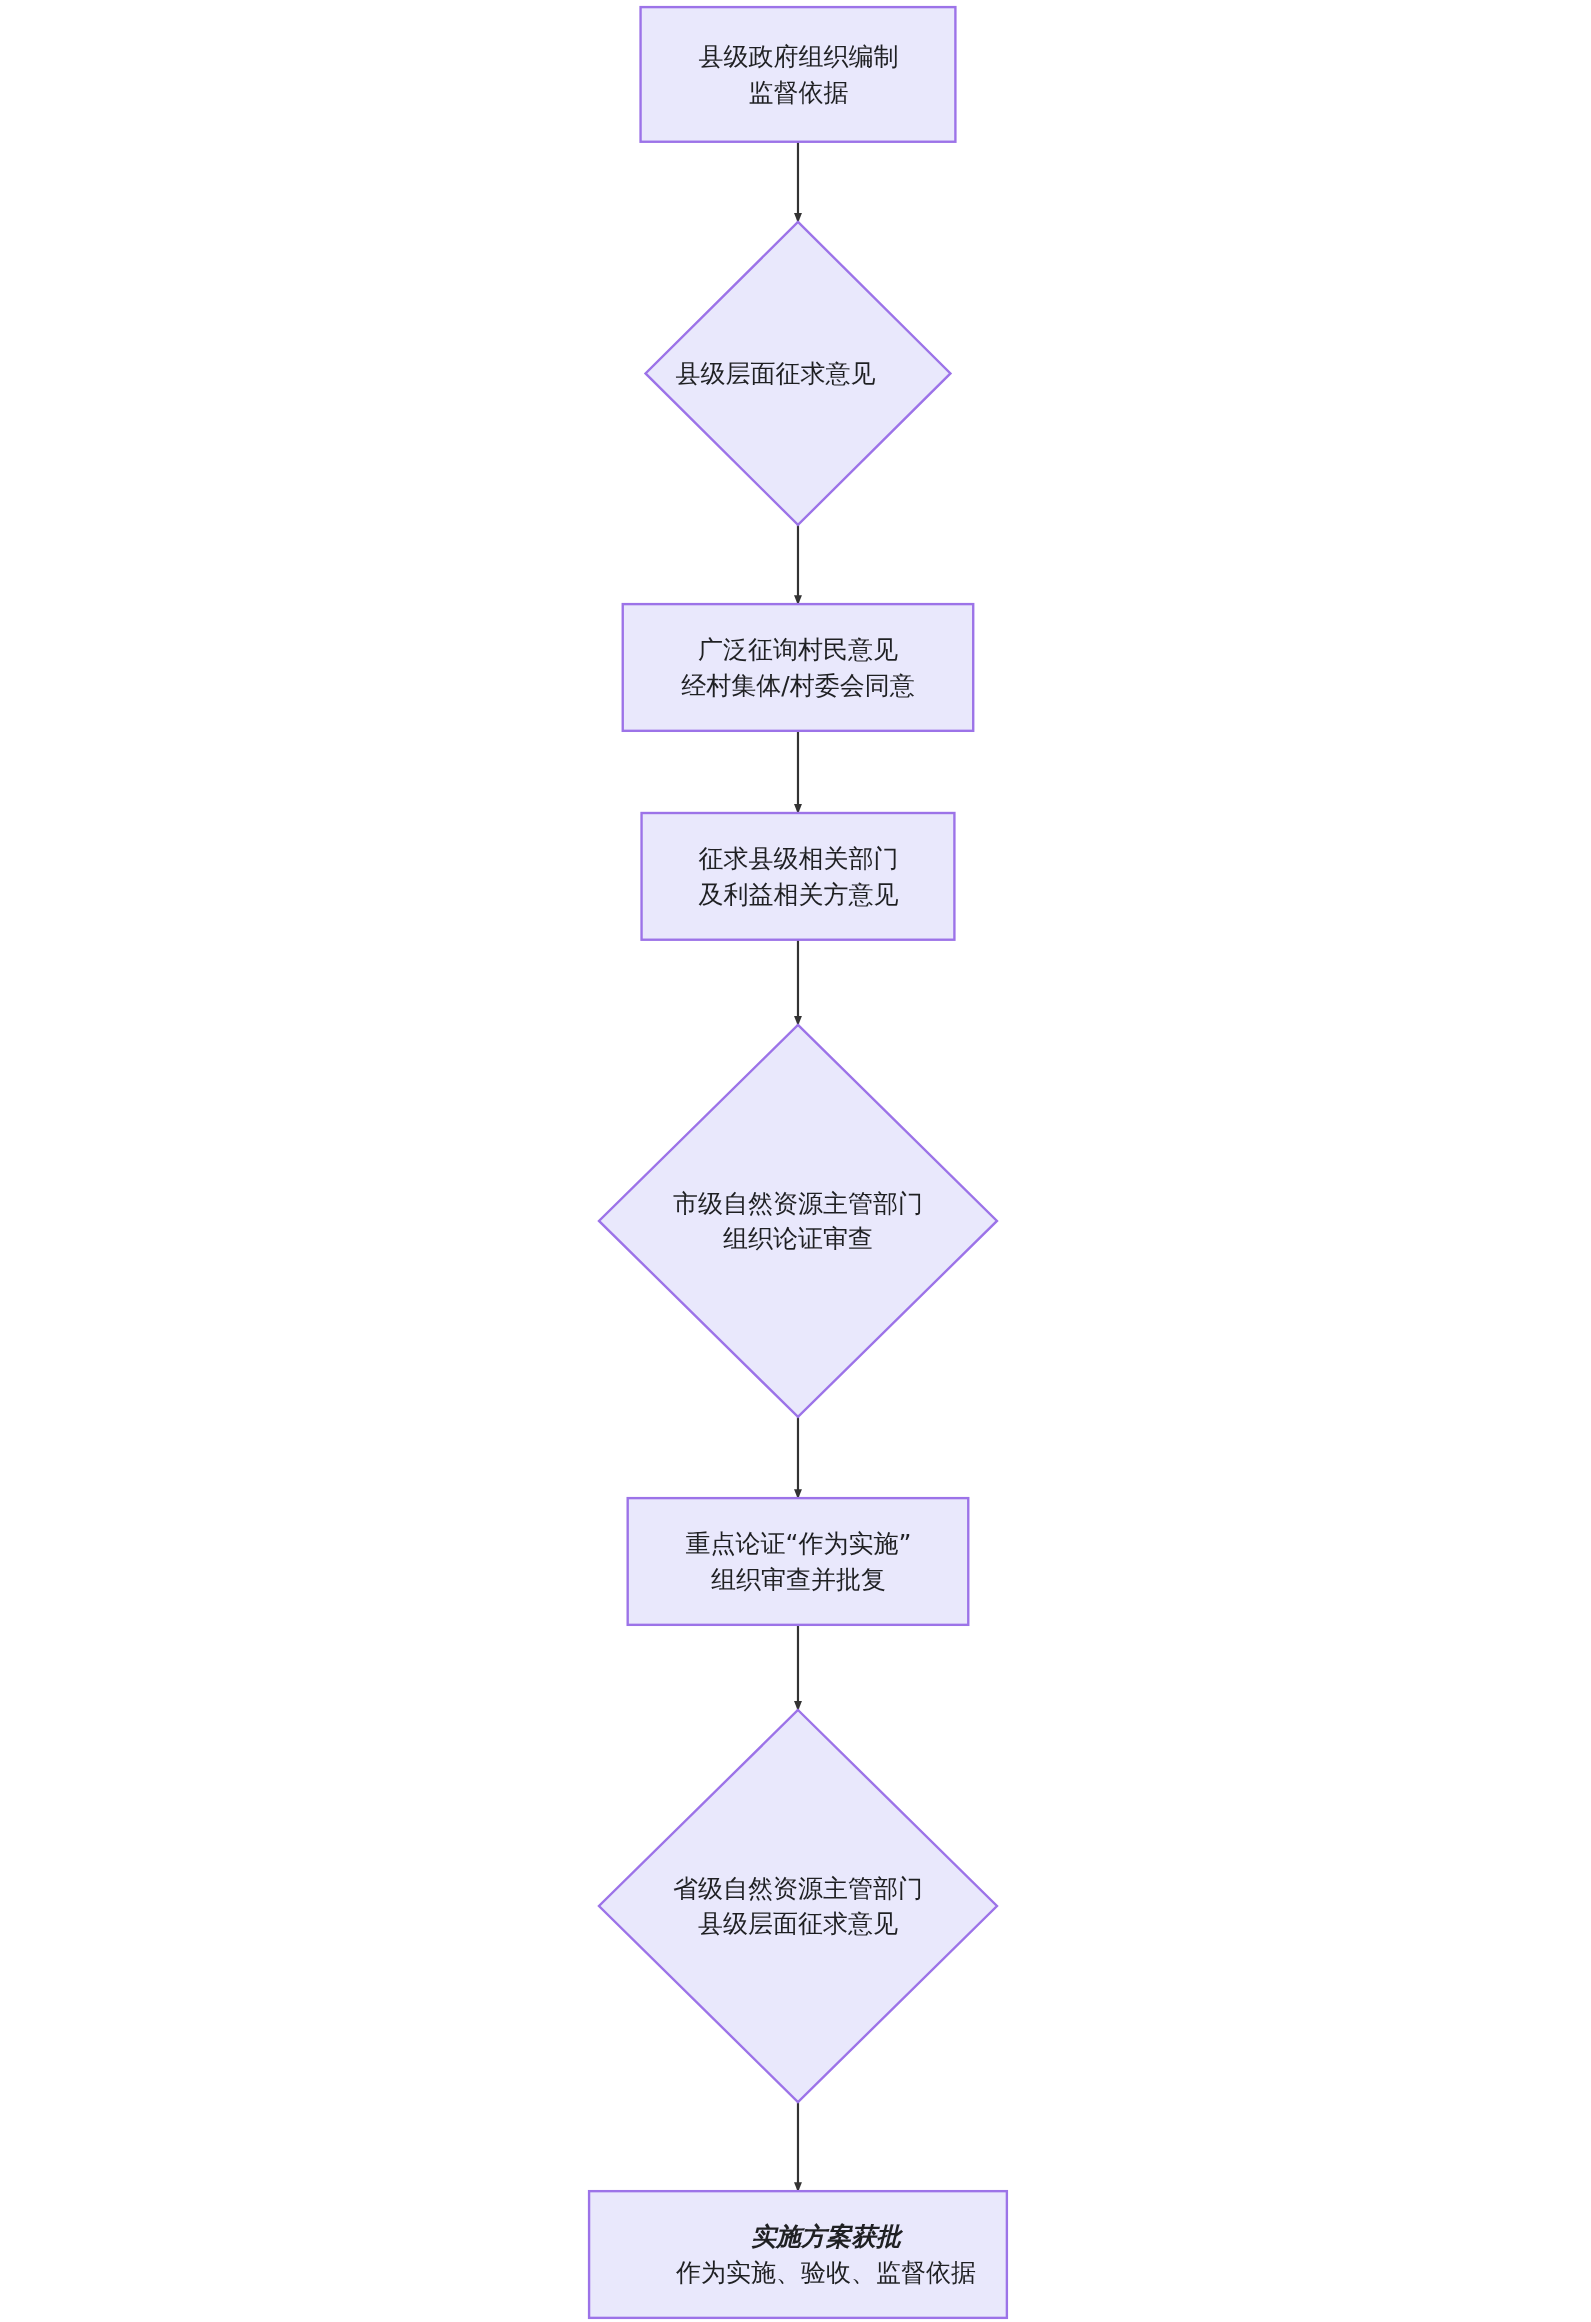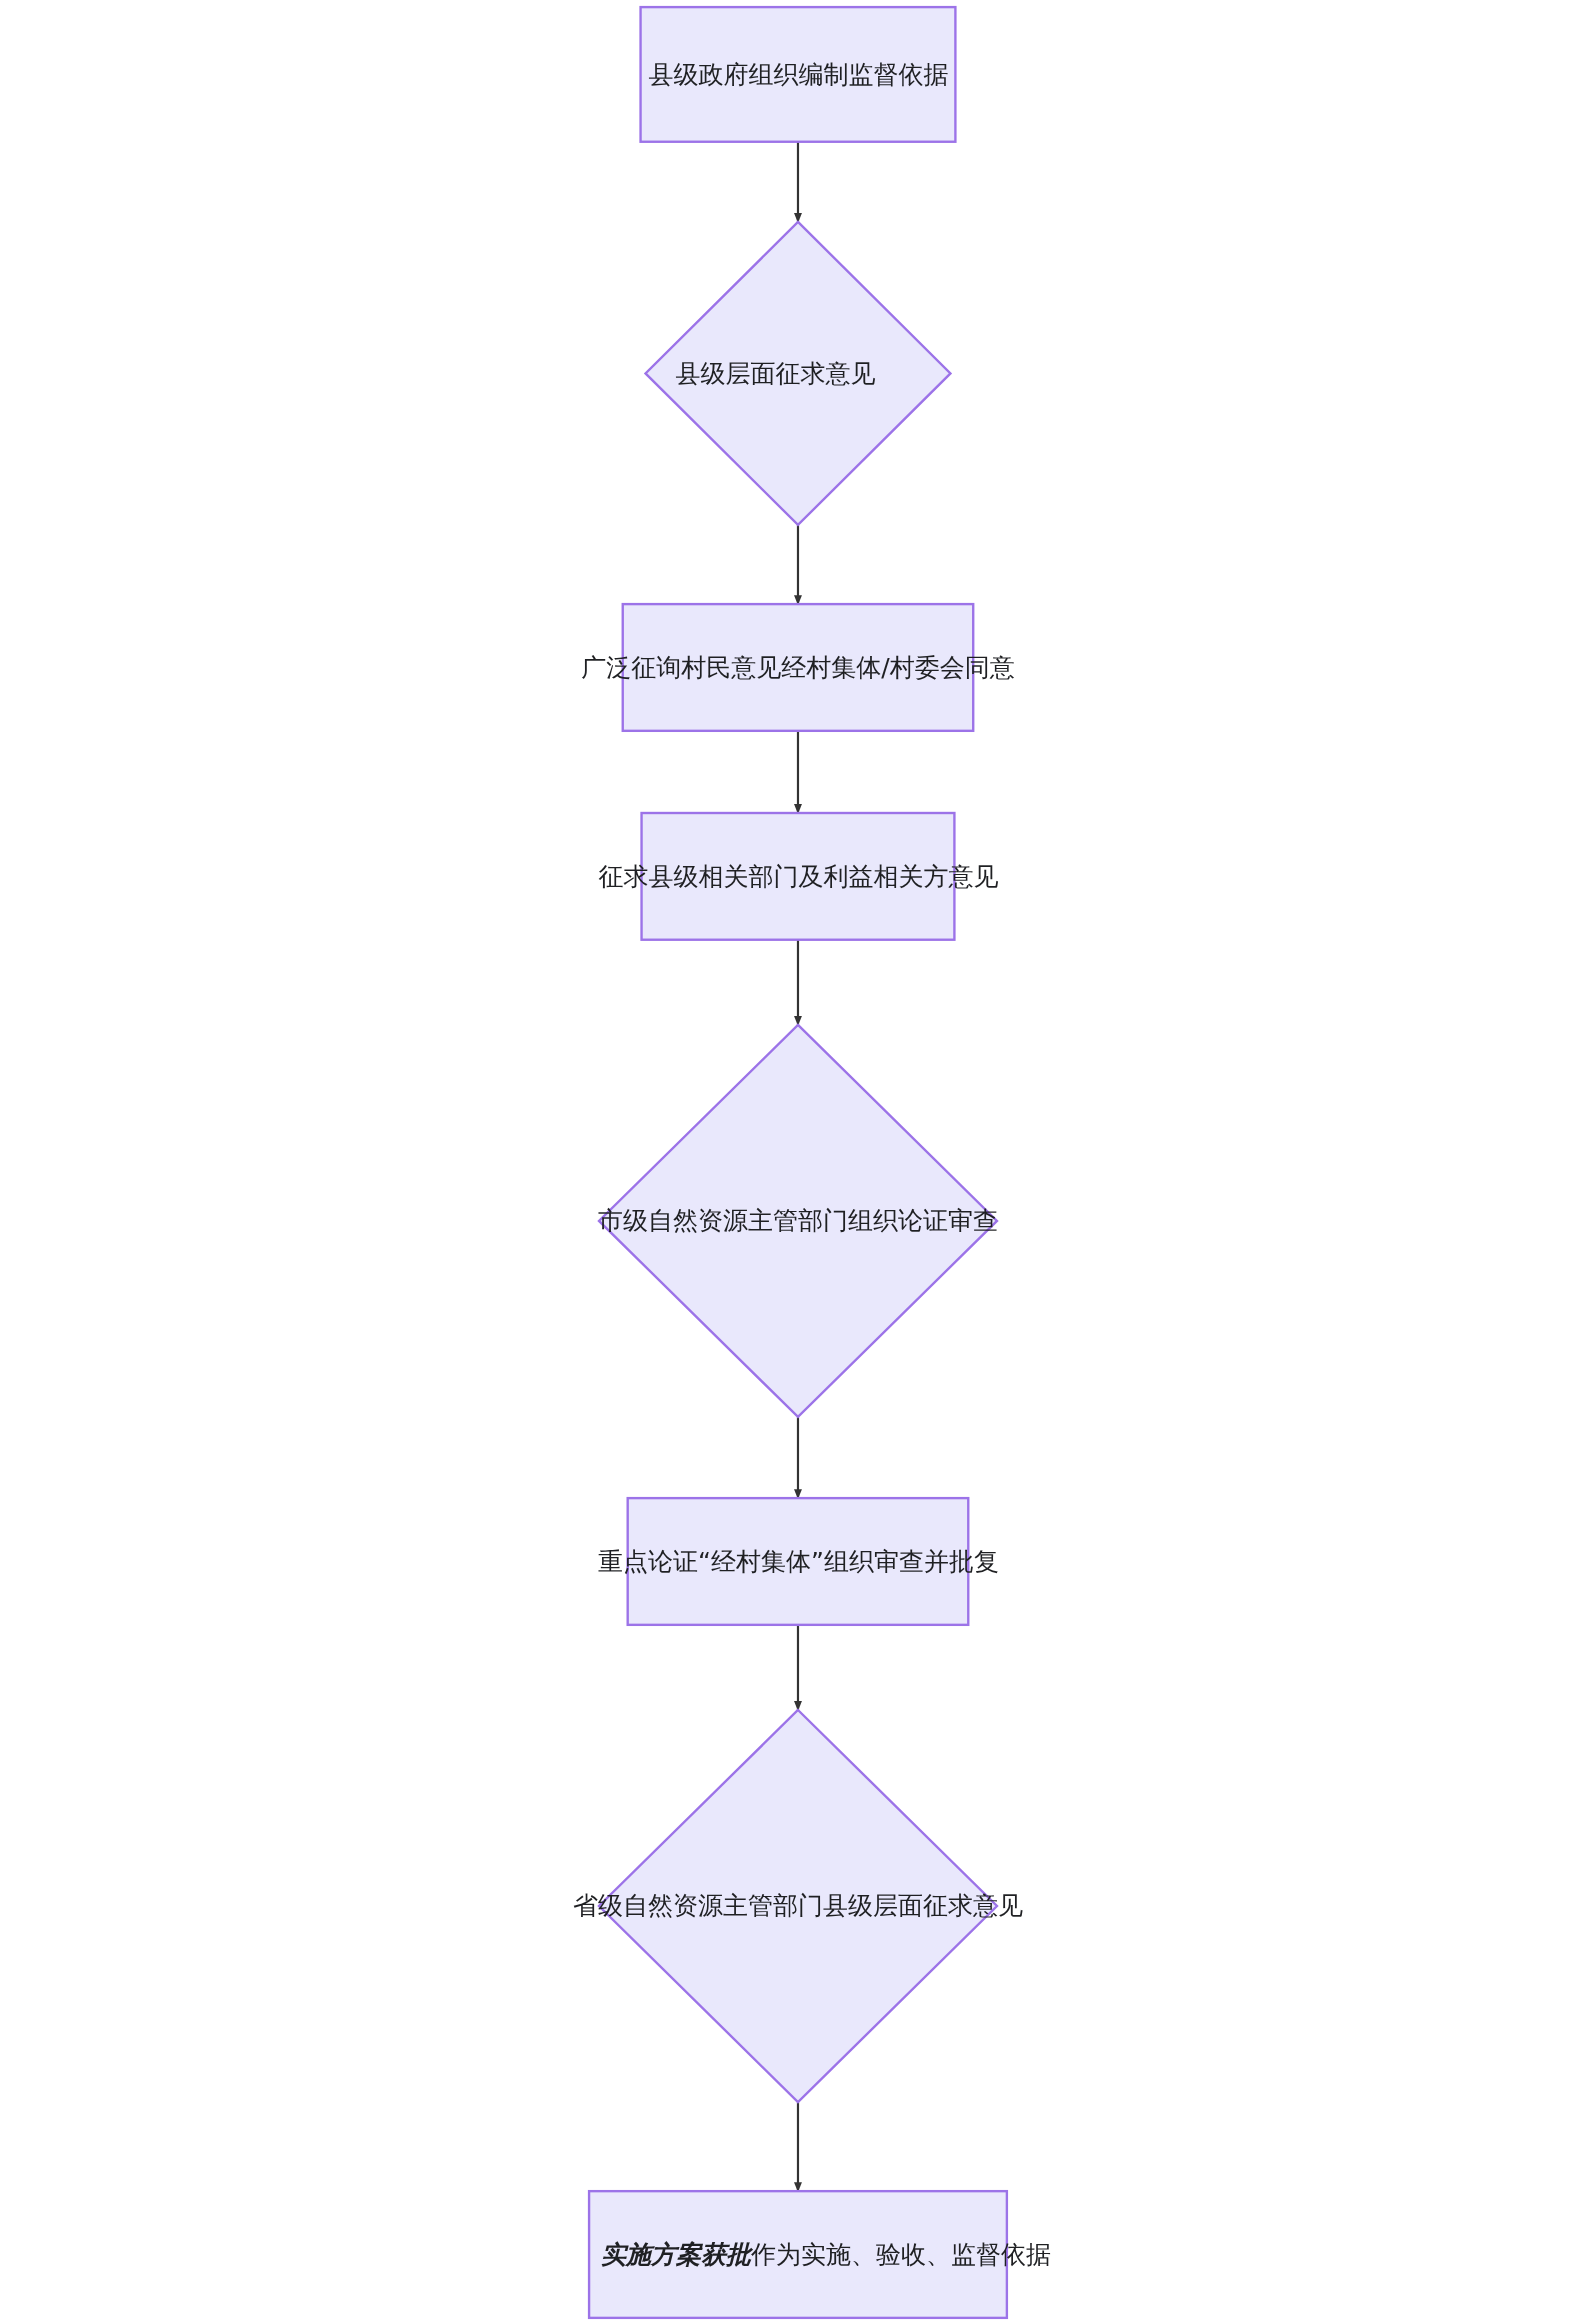--- a/index.html
+++ b/index.html
@@ -20,20 +20,21 @@
   #flow-svg {
     position: absolute;
     left: 0;
     top: 0;
     width: 1592px;
     height: 2323px;
   }
   .node-label {
     position: absolute;
     display: flex;
+    flex-direction: column;
     align-items: center;
     justify-content: center;
     color: #1f2023;
     font-size: 25px;
     line-height: 1.42;
     font-family: "DejaVu Sans", "Liberation Sans", sans-serif;
     pointer-events: none;
     white-space: nowrap;
   }
   .node-label .line { display: block; }
@@ -90,21 +91,21 @@
       </div>
       <div class="node-label" style="left: 642px; top: 813px; width: 313px; height: 127px;">
         <span class="line">征求县级相关部门</span>
         <span class="line">及利益相关方意见</span>
       </div>
       <div class="node-label" style="left: 599px; top: 1025px; width: 398px; height: 392px;">
         <span class="line">市级自然资源主管部门</span>
         <span class="line">组织论证审查</span>
       </div>
       <div class="node-label" style="left: 628px; top: 1498px; width: 341px; height: 127px;">
-        <span class="line">重点论证“经村集体”</span>
+        <span class="line">重点论证“作为实施”</span>
         <span class="line">组织审查并批复</span>
       </div>
       <div class="node-label" style="left: 599px; top: 1710px; width: 398px; height: 392px;">
         <span class="line">省级自然资源主管部门</span>
         <span class="line">县级层面征求意见</span>
       </div>
       <div class="node-label" style="left: 589px; top: 2191px; width: 418px; height: 127px; padding-left: 28px;">
         <span class="line emph">实施方案获批</span>
         <span class="line">作为实施、验收、监督依据</span>
       </div>

